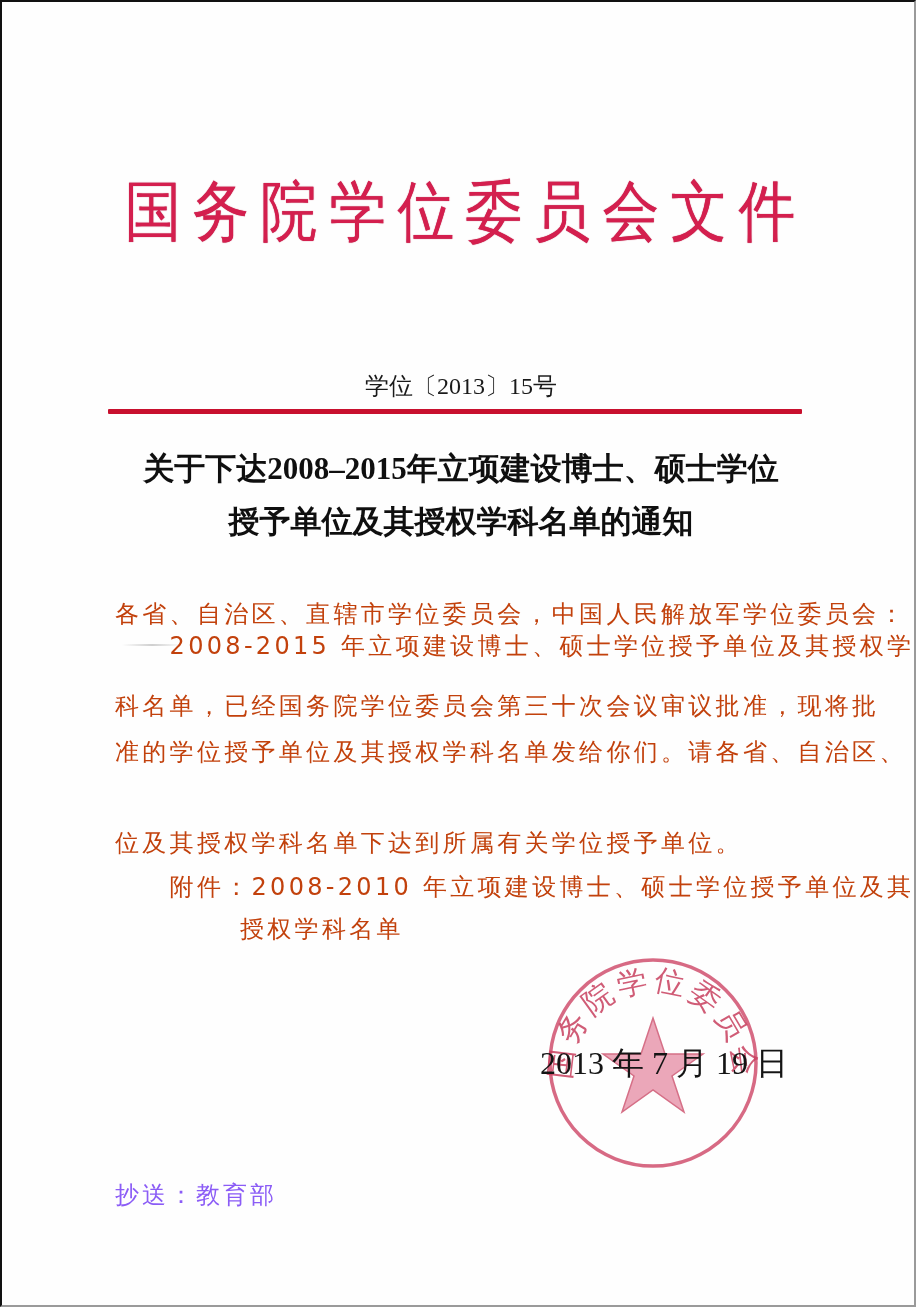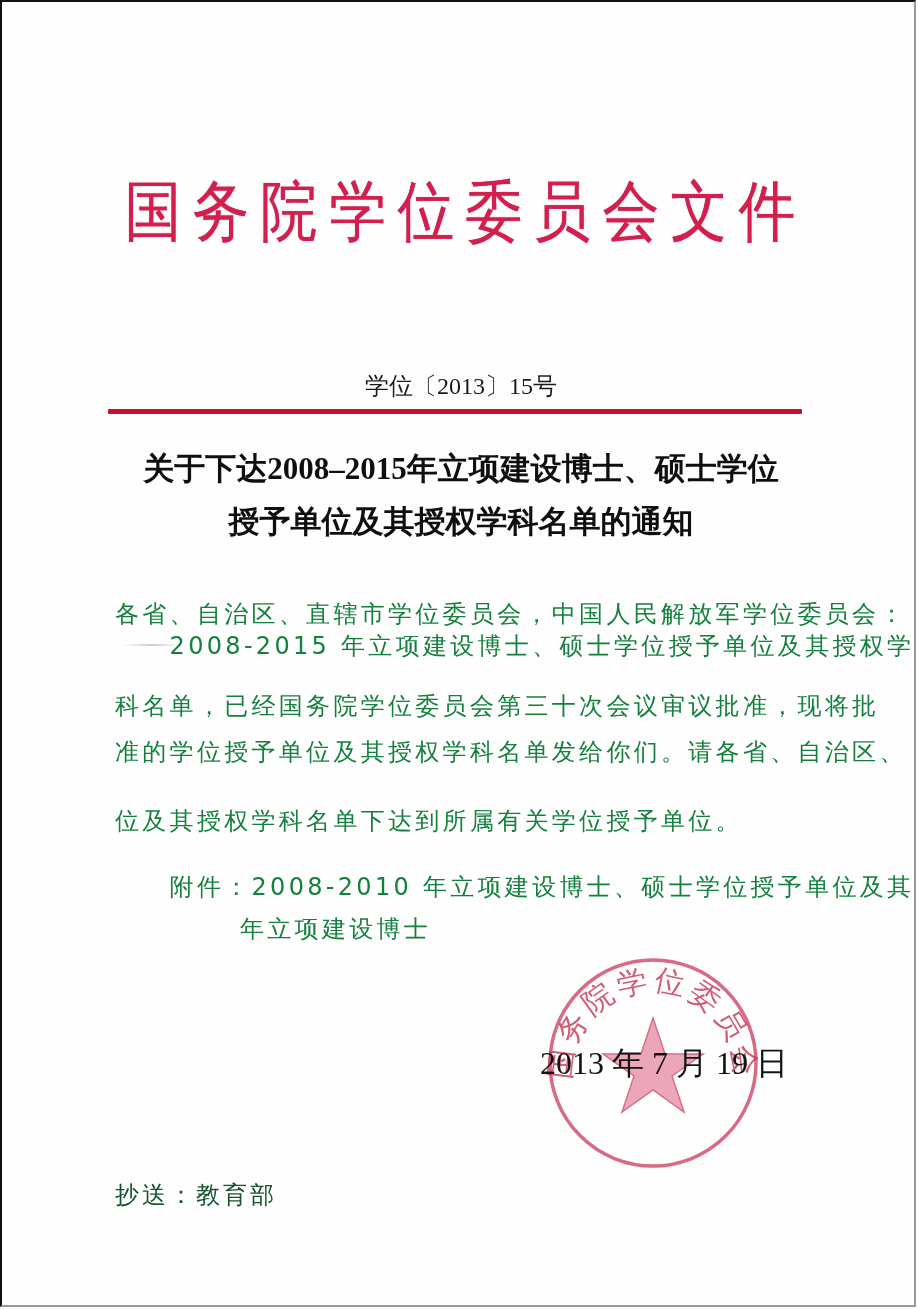--- a/index.html
+++ b/index.html
@@ -81,21 +81,21 @@
       letter-spacing: 0;
     }
     .heading.l1 { top: 447px; }
     .heading.l2 { top: 500px; }
     .body-line {
       position: absolute;
       left: 113px;
       font-family: "DejaVu Sans", "Liberation Sans", sans-serif;
       font-size: 24px;
       line-height: 30px;
-      color: #15803d;
+      color: #c2410c;
       letter-spacing: 3.3px;
       white-space: nowrap;
     }
     .seal {
       position: absolute;
       left: 544px;
       top: 954px;
       width: 214px;
       height: 214px;
     }
@@ -110,21 +110,21 @@
       white-space: nowrap;
     }
     .cc-line {
       position: absolute;
       left: 113px;
       top: 1178px;
       font-family: "DejaVu Sans", "Liberation Sans", sans-serif;
       font-size: 24px;
       line-height: 30px;
       letter-spacing: 3px;
-      color: #14532d;
+      color: #8b5cf6;
       white-space: nowrap;
     }
     .scan-smudge {
       position: absolute;
       left: 120px;
       top: 642px;
       width: 60px;
       height: 2px;
       background: linear-gradient(90deg, rgba(120,120,120,0), rgba(120,120,120,0.35), rgba(120,120,120,0));
     }
@@ -152,23 +152,23 @@
   <div class="red-rule"></div>
 
   <div class="heading l1">关于下达2008–2015年立项建设博士、硕士学位</div>
   <div class="heading l2">授予单位及其授权学科名单的通知</div>
 
   <div class="body-line" style="top:597px;">各省、自治区、直辖市学位委员会，中国人民解放军学位委员会：</div>
   <div class="scan-smudge"></div>
   <div class="body-line" style="top:629px;">　　2008-2015 年立项建设博士、硕士学位授予单位及其授权学</div>
   <div class="body-line" style="top:689px;">科名单，已经国务院学位委员会第三十次会议审议批准，现将批</div>
   <div class="body-line" style="top:735px;">准的学位授予单位及其授权学科名单发给你们。请各省、自治区、</div>
-  <div class="body-line" style="top:804px;">位及其授权学科名单下达到所属有关学位授予单位。</div>
+  <div class="body-line" style="top:826px;">位及其授权学科名单下达到所属有关学位授予单位。</div>
   <div class="body-line" style="top:870px;">　　附件：2008-2010 年立项建设博士、硕士学位授予单位及其</div>
-  <div class="body-line" style="left:238px; top:912px;">年立项建设博士</div>
+  <div class="body-line" style="left:238px; top:912px;">授权学科名单</div>
 
   <svg class="seal" viewBox="0 0 214 214">
     <defs>
       <path id="sealArc" d="M 32 150 A 82 82 0 1 1 182 150" fill="none"></path>
     </defs>
     <circle cx="107" cy="107" r="103" fill="none" stroke="#d0506e" stroke-width="3.5" opacity="0.85"></circle>
     <text font-family="DejaVu Sans, sans-serif" font-size="30" fill="#c8405f" opacity="0.85" letter-spacing="4">
       <textPath href="#sealArc" startOffset="50%" text-anchor="middle">国务院学位委员会</textPath>
     </text>
     <polygon points="107,62 119,98 157,98 126,120 138,156 107,134 76,156 88,120 57,98 95,98" fill="#e58aa3" stroke="#c8405f" stroke-width="1.5" opacity="0.75"></polygon>

